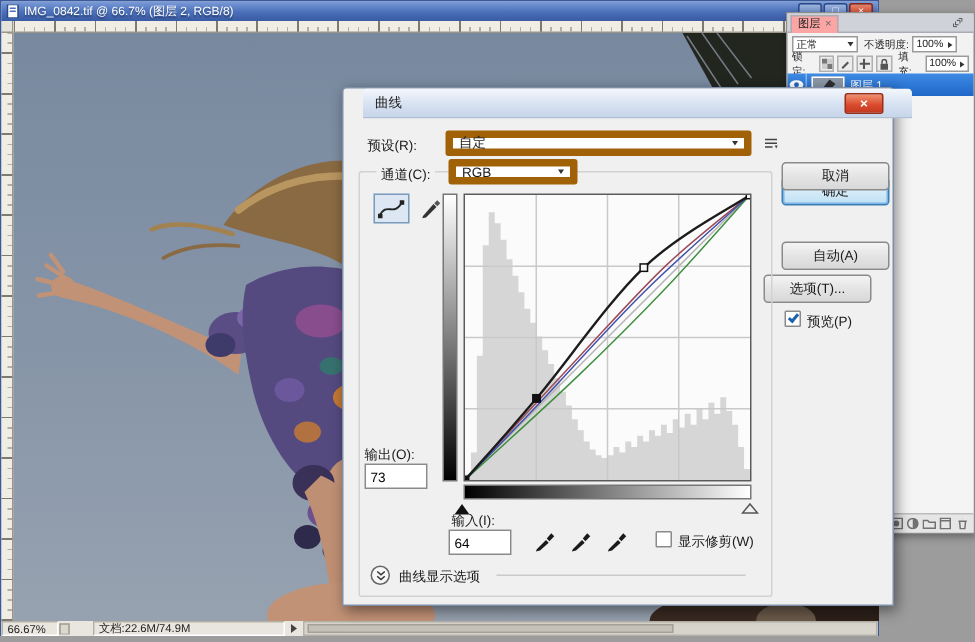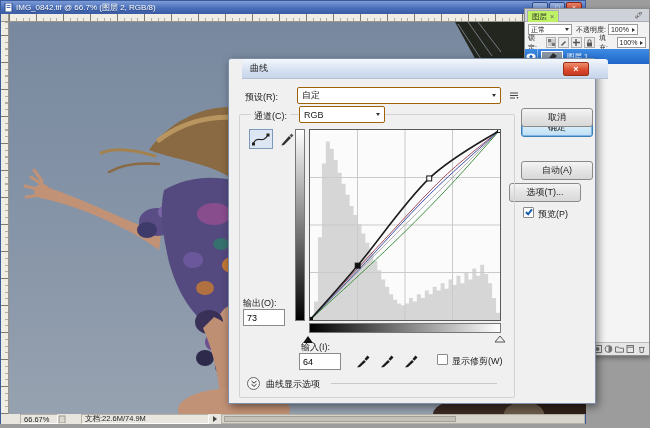--- a/index.html
+++ b/index.html
@@ -33,33 +33,33 @@
     background-size:8px 100%,3px 100%;background-position:0 0,100% 0;background-repeat:no-repeat;}
   .ruler-corner{position:absolute;left:0;top:13px;width:8px;height:8px;background:#e6e3da;
     border-right:1px solid #9a968c;border-bottom:1px solid #9a968c;}
 
   .canvas{position:absolute;left:8px;top:21px;width:577px;height:392px;overflow:hidden;background:#86929f;}
 
   .statusbar{position:absolute;left:0;top:413px;width:584px;height:10px;background:#e9e6df;
     display:flex;align-items:center;font-size:7.5px;color:#222;}
   .sseg{height:10px;border:1px solid #b6b2a8;border-right-color:#fff;border-bottom-color:#fff;
     background:#e9e6df;display:flex;align-items:center;padding:0 3px;white-space:nowrap;}
-  .sb-zoom{margin-left:19px;width:38px;}
+  .sb-zoom{margin-left:0;width:38px;}
   .sb-doc{margin-left:14px;width:128px;}
   .sb-arrow{width:0;height:0;border-left:4px solid #444;border-top:3px solid transparent;
     border-bottom:3px solid transparent;margin-left:4px;}
   .sb-track{flex:1;height:10px;margin-left:4px;background:#d7d4cc;border:1px solid #b6b2a8;position:relative;}
   .sb-thumb{position:absolute;left:2px;top:1px;width:64%;height:6px;background:#c4c1b8;border:1px solid #a5a199;}
 
   
   .panel{position:absolute;left:524px;top:8px;width:126px;height:348px;background:#f2f2f2;
     border:1px solid #8c8c8c;box-shadow:1px 2px 5px rgba(0,0,0,.35);z-index:5;font-size:7px;color:#222;}
   .ptabs{position:absolute;left:0;top:0;width:100%;height:13px;background:#cfd3d9;border-bottom:1px solid #a9adb3;}
-  .ptab{position:absolute;left:2px;top:1px;height:12px;background:#bef264;border:1px solid #a9adb3;border-bottom:none;
-    padding:0 4px;display:flex;align-items:center;gap:3px;font-size:7.5px;}
+  .ptab{position:absolute;left:2px;top:1px;height:12px;background:#fca5a5;border:1px solid #a9adb3;border-bottom:none;
+    padding:0 4px;display:flex;gap:3px;font-size:7.5px;}
   .pcollapse{position:absolute;right:4px;top:2px;width:12px;height:9px;color:#444;font-size:8px;line-height:8px;
     transform:rotate(-45deg);text-align:center;}
   .prow{position:absolute;left:0;width:100%;height:13px;display:flex;align-items:center;padding:0 3px;gap:2px;}
   .combo-s{background:#fff;border:1px solid #9a9a9a;height:11px;display:flex;align-items:center;
     padding:0 2px;gap:2px;font-size:7px;}
   .valbox{background:#fff;border:1px solid #9a9a9a;height:11px;display:flex;align-items:center;
     padding:0 2px;gap:1px;font-size:7px;}
   .arr-dn{width:0;height:0;border-top:3px solid #333;border-left:2.5px solid transparent;border-right:2.5px solid transparent;}
   .arr-rt{width:0;height:0;border-left:3px solid #333;border-top:2.5px solid transparent;border-bottom:2.5px solid transparent;}
   .lockbtn{width:11px;height:11px;border:1px solid #b0b0b0;background:#ececec;display:flex;
@@ -78,21 +78,21 @@
   .dialog{position:absolute;left:228px;top:58px;width:368px;height:346px;background:#f0f0f0;
     border:1px solid #7d8fa8;border-radius:3px 3px 0 0;box-shadow:2px 3px 9px rgba(0,0,0,.45);
     z-index:10;font-size:9px;color:#1a1a1a;}
   .dlg-title{position:absolute;left:13px;top:0;width:100%;height:20px;border-radius:3px 3px 0 0;
     background:linear-gradient(#f4f8fd,#d9e3f2 50%,#c7d5ea);border-bottom:1px solid #b2c0d4;
     display:flex;align-items:center;padding:0 8px;font-size:9px;color:#1e1e1e;}
   .dlg-close{position:absolute;right:6px;top:3px;width:26px;height:14px;border-radius:2px;
     background:linear-gradient(#ef9070,#d9492b 60%,#c23a22);border:1px solid #9c2d18;color:#fff;
     font-size:9px;line-height:12px;text-align:center;font-weight:bold;padding:0;}
   .lbl{position:absolute;white-space:nowrap;}
-  .combo{position:absolute;height:17px;background:#fff;border:1px solid #a16207;border-radius:2px;
+  .combo{position:absolute;height:17px;background:#fff;border:5px solid #a16207;border-radius:2px;
     display:flex;align-items:center;padding:0 4px;gap:32px;}
   .combo .cv{flex:1;}
   .btn{position:absolute;width:72px;height:19px;background:linear-gradient(#f4f4f4,#e4e4e4 50%,#d8d8d8);
     border:1px solid #8a8a8a;border-radius:3px;font-size:9px;color:#1a1a1a;padding:0;font-family:inherit;}
   .btn.focused{border-color:#3c7fb1;box-shadow:0 0 0 1px #7eb4ea inset;background:linear-gradient(#eaf6fd,#bfe0f3);margin-top:32px;}
   .btn.disabled{color:#9a9a9a;background:#efefef;border-color:#bdbdbd;}
   .groupbox{position:absolute;left:10px;top:55px;width:276px;height:284px;border:1px solid #d2d2d2;border-radius:2px;}
   .toolbtn{position:absolute;width:24px;height:20px;display:flex;align-items:center;justify-content:center;padding:0;
     background:transparent;border:1px solid transparent;}
   .toolbtn.sel{background:#dce7f3;border:1px solid #7a99bb;}

